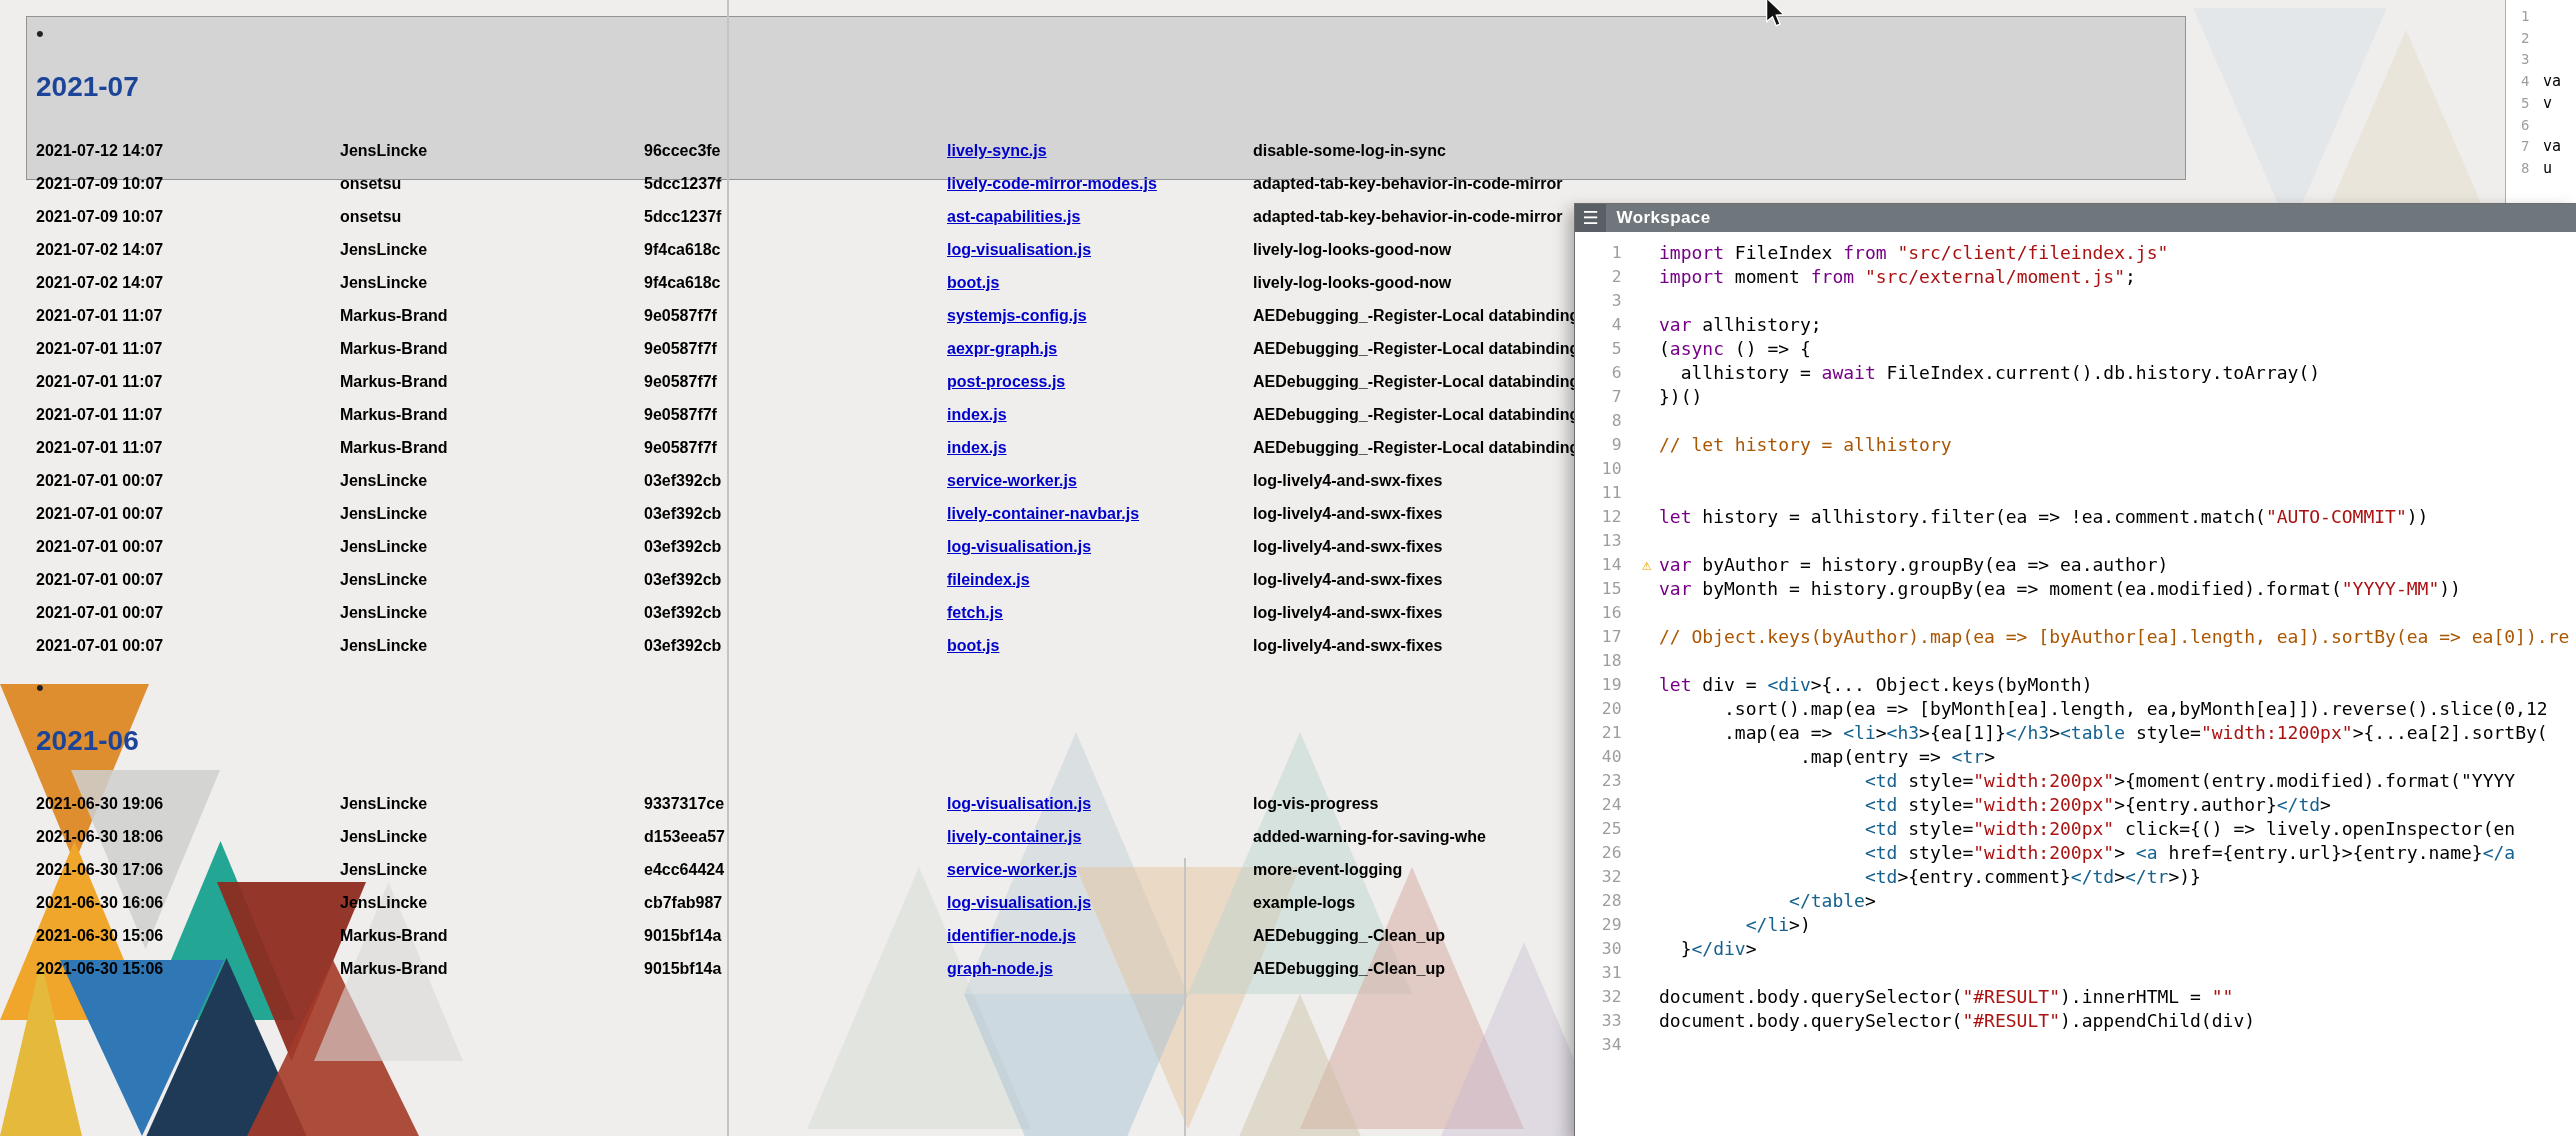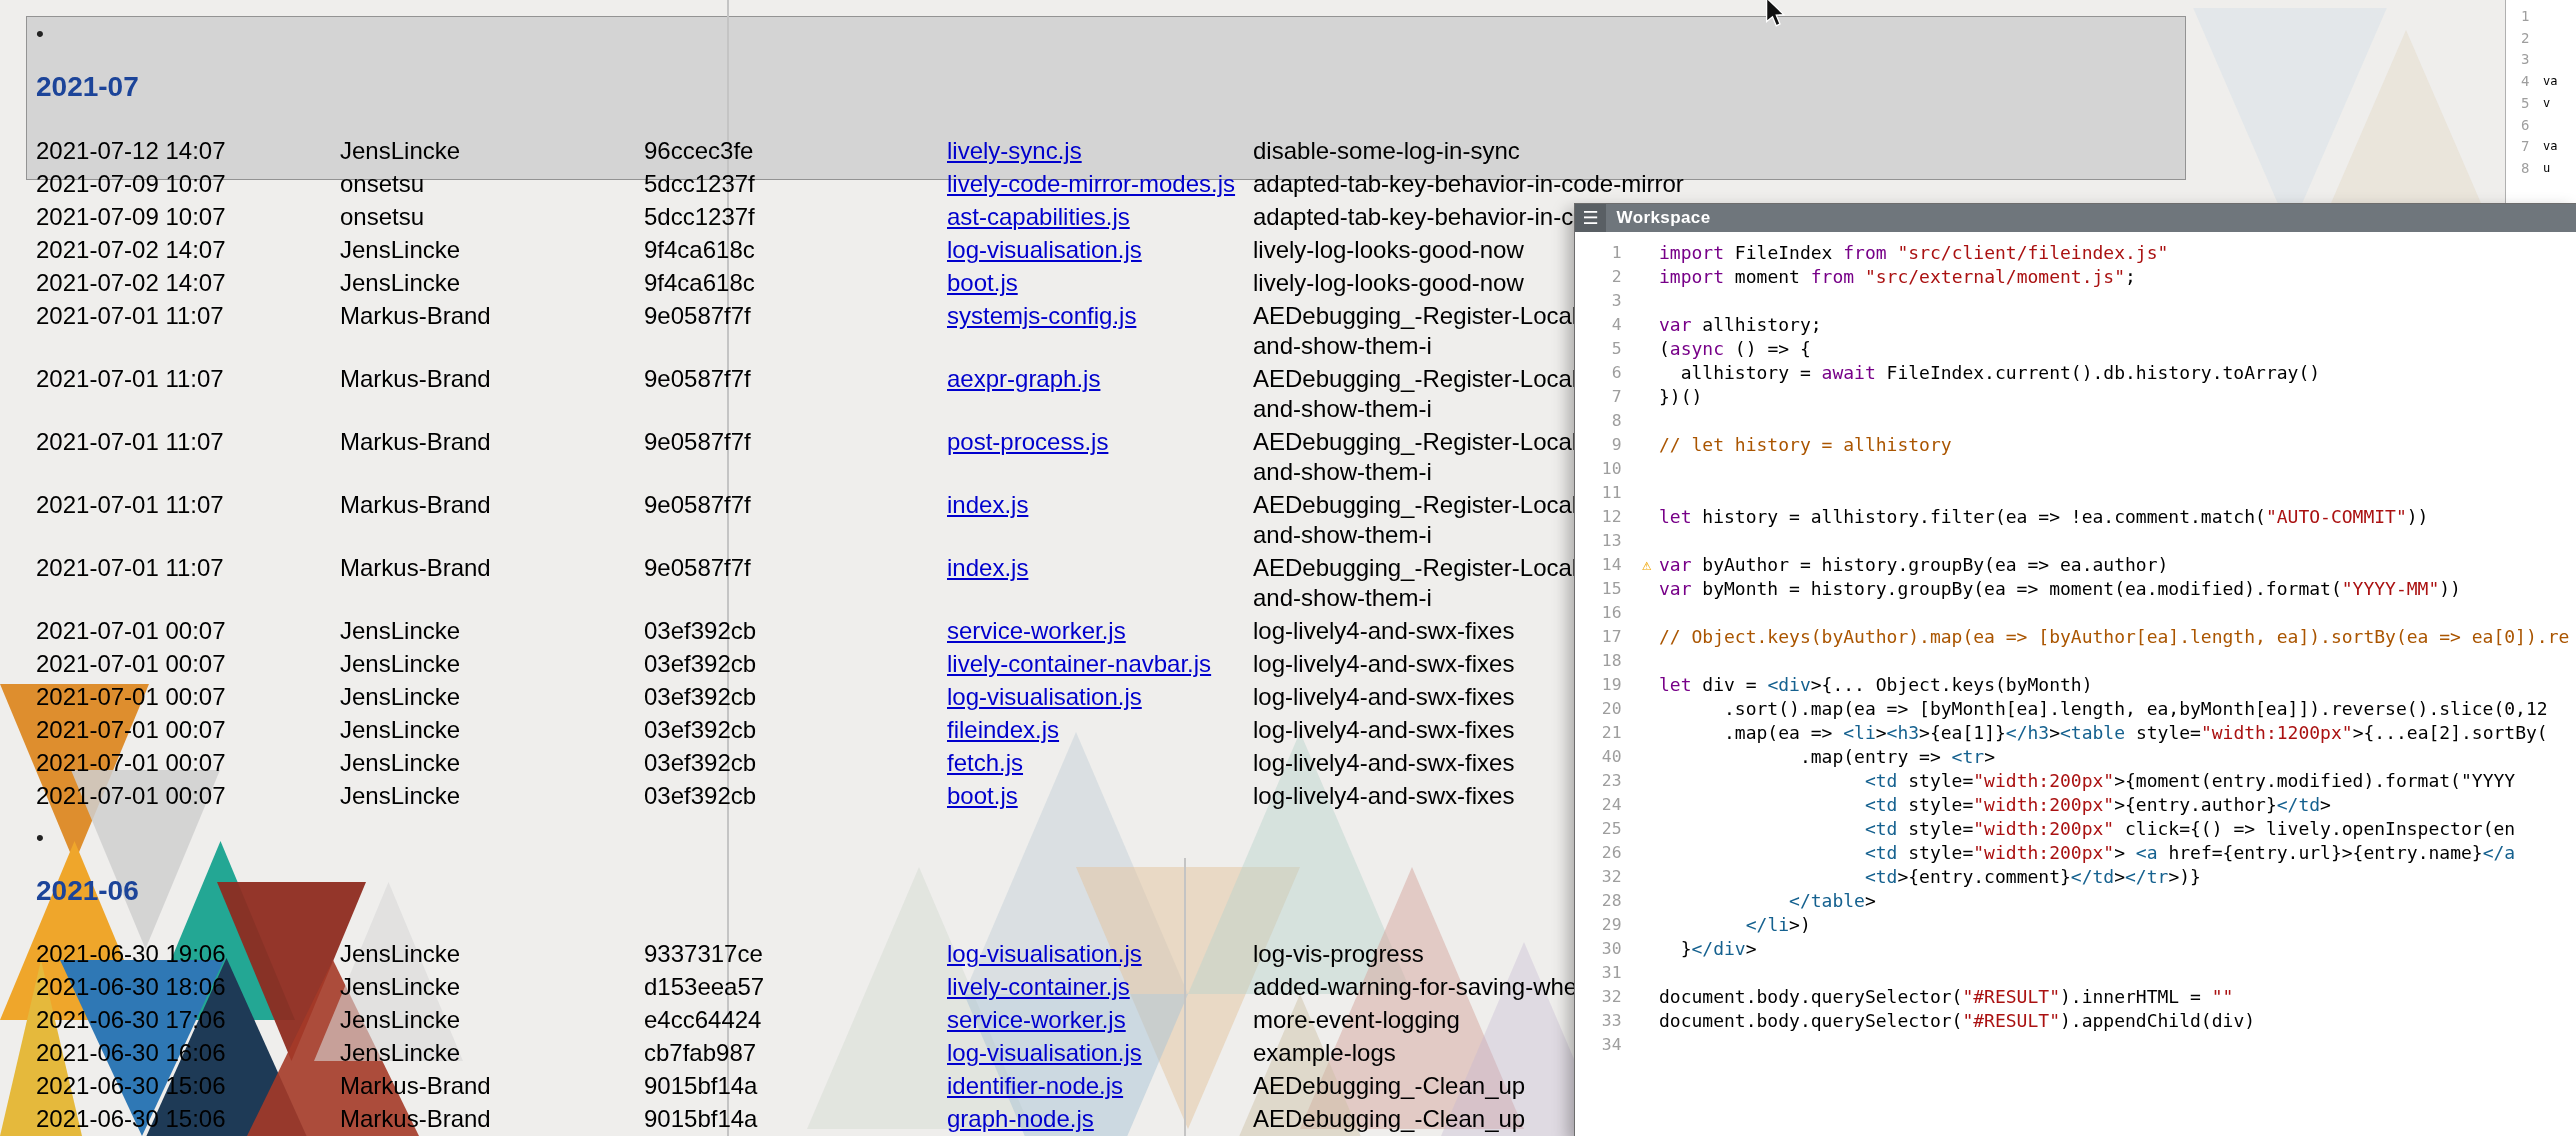--- a/index.html
+++ b/index.html
@@ -18,21 +18,21 @@
   .vline{position:absolute;width:1.5px;background:#c4c4c4;z-index:1;}
   #vline-a{left:727px;top:0;height:1137px;}
   #vline-b{left:1184px;top:858px;height:279px;}
 
   
   #history{position:absolute;left:36px;top:19.4px;width:1771px;z-index:2;}
   .bullet{font-size:22.4px;color:#222;height:30px;line-height:30px;margin-bottom:3px;}
   .month{font-size:28px;line-height:33px;font-weight:bold;color:var(--month,#1c4499);
          margin:21px 0 31px 0;}
   .hsection + .hsection{margin-top:10.5px;}
-  .hrow{display:flex;align-items:flex-start;font-size:24px;line-height:30px;padding:1.5px 0;color:#000;}
+  .hrow{display:flex;align-items:flex-start;font-size:16px;line-height:30px;padding:1.5px 0;color:#000;font-weight:bold;}
   .cell{flex:none;padding-right:9px;box-sizing:border-box;overflow:hidden;}
   .cell.date{width:304px}.cell.author{width:304px}.cell.hash{width:303px;cursor:pointer;}
   .cell.file{width:306px}.cell.comment{width:523px;white-space:normal;}
   .filelink{color:var(--link,#0000cd);text-decoration:underline;cursor:pointer;}
 
   
   #workspace{position:absolute;left:1574px;top:203px;width:1003px;height:934px;z-index:3;
     background:#fff;border:0.7px solid #6d6d6d;box-shadow:-6px 6px 15px rgba(0,0,0,0.28);
     box-sizing:border-box;}
   #ws-header{height:28px;background:#6f767c;display:flex;align-items:center;color:#fff;cursor:move;}
@@ -50,21 +50,21 @@
   .str{color:var(--str,#a11);}
   .com{color:var(--com,#a50);}
   .tag{color:var(--tag,#15618f);}
   .warn{position:absolute;left:67px;top:0.7px;font-size:15.7px;color:#f0a500;line-height:22.4px;}
 
   
   #side-editor{position:absolute;left:2505px;top:0;width:72px;height:203px;background:#fff;
     border-left:0.7px solid #b0b0b0;z-index:2;padding-top:6px;box-sizing:border-box;overflow:hidden;}
   #side-editor .cm-line{line-height:21.7px;}
   #side-editor .gutter{width:31px;padding-right:7.5px;font-size:14px;}
-  #side-editor .codetxt{font-size:12px;padding-left:6px;}
+  #side-editor .codetxt{font-size:15px;padding-left:6px;}
 
   #cursor{position:absolute;left:1764px;top:-2.2px;z-index:9;}
 </style>
 </head>
 <body>
 
 <div id="app">
 
   <div id="bg-triangles">
       <div class="tri down" style="left: 0px; top: 684px; width: 149px; height: 179px; background: rgb(222, 142, 46); opacity: 1;"></div>

